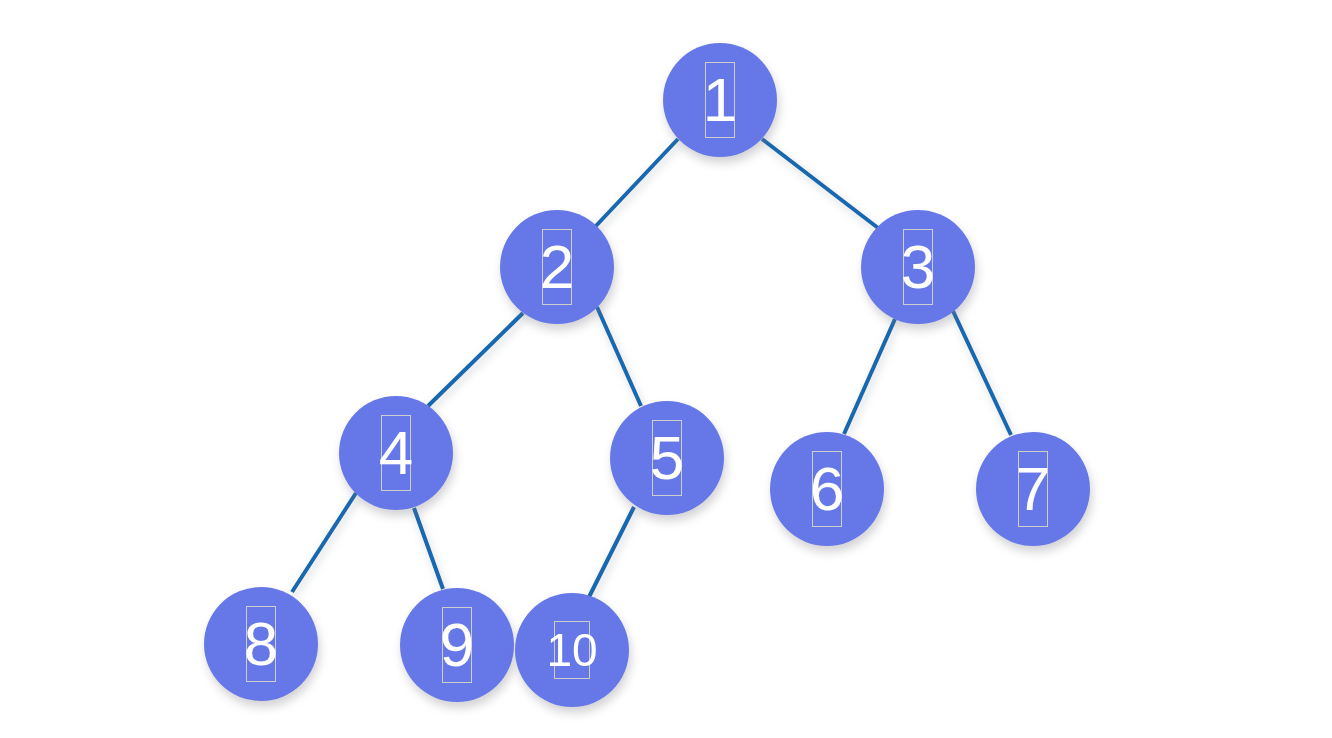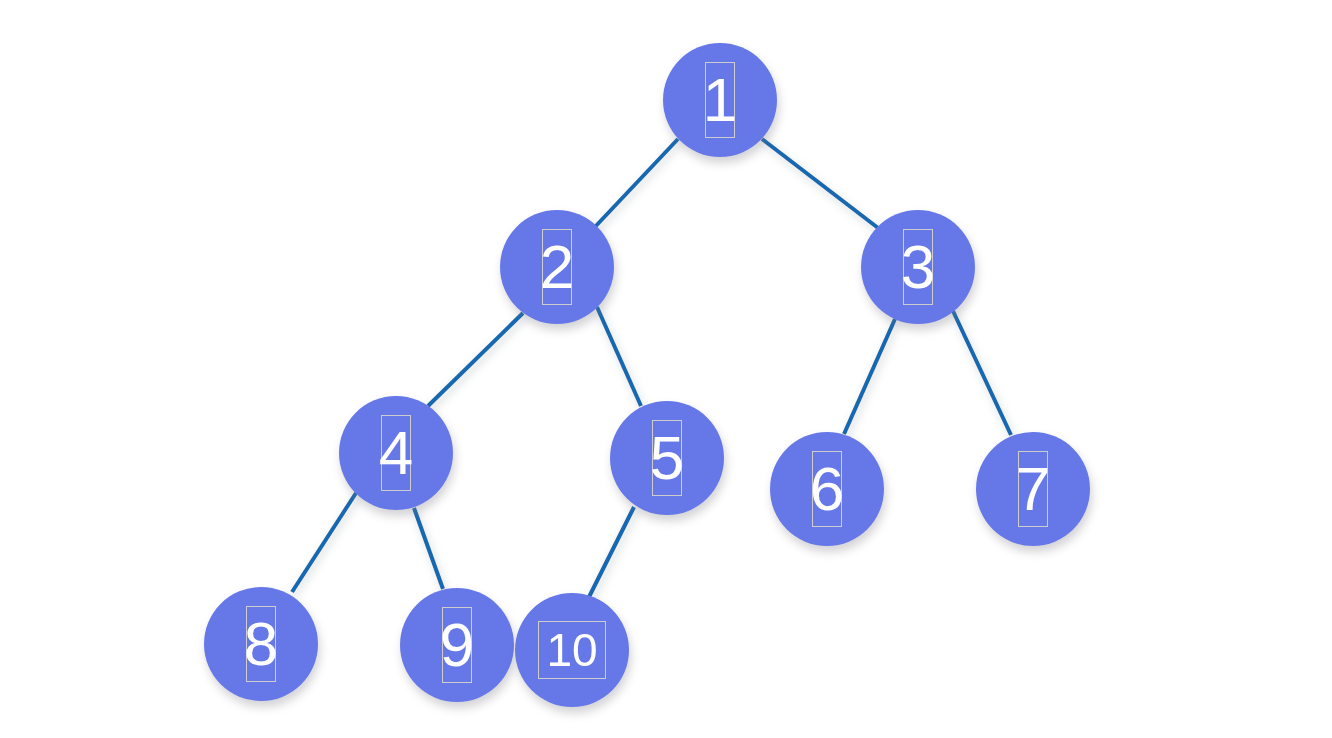--- a/index.html
+++ b/index.html
@@ -121,19 +121,19 @@
         <span class="node-label-box" style="width: 30px; height: 76px; display: flex; align-items: center; justify-content: center; border-color: rgb(205, 205, 205);">
           <span class="glyph" style="font-size: 62px; color: rgb(255, 255, 255);">8</span>
         </span>
       </div>
       <div class="tree-node" style="left: 400px; top: 588px; width: 114px; height: 114px; background: rgb(102, 120, 232);">
         <span class="node-label-box" style="width: 30px; height: 76px; display: flex; align-items: center; justify-content: center; border-color: rgb(205, 205, 205);">
           <span class="glyph" style="font-size: 62px; color: rgb(255, 255, 255);">9</span>
         </span>
       </div>
       <div class="tree-node" style="left: 515px; top: 593px; width: 114px; height: 114px; background: rgb(102, 120, 232);">
-        <span class="node-label-box" style="width: 68px; height: 58px; display: flex; align-items: center; justify-content: center; border-color: rgb(205, 205, 205);">
+        <span class="node-label-box" style="width: 36px; height: 58px; display: flex; align-items: center; justify-content: center; border-color: rgb(205, 205, 205);">
           <span class="glyph" style="font-size: 46px; color: rgb(255, 255, 255);">10</span>
         </span>
       </div>
     </div>
 
 </div>
 
 </body></html>

